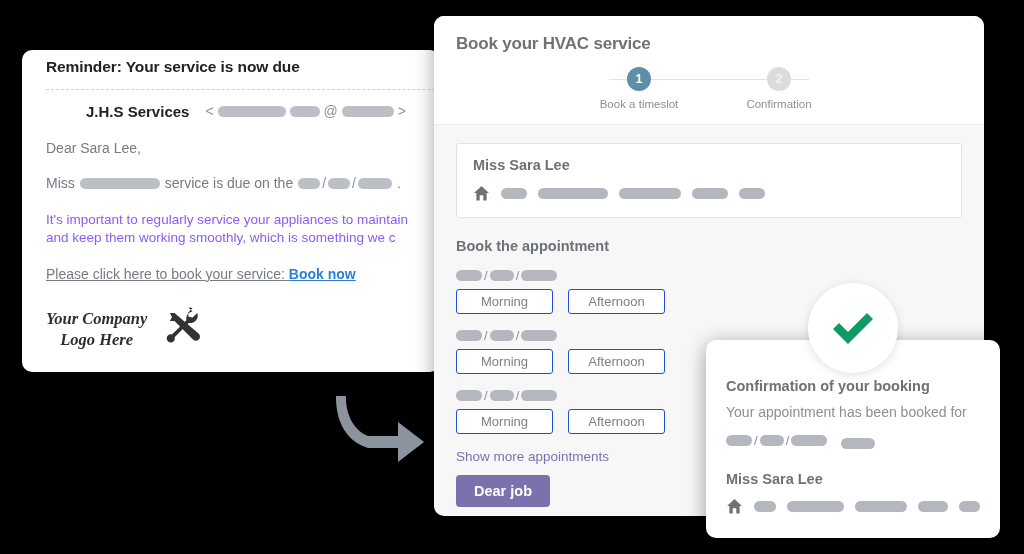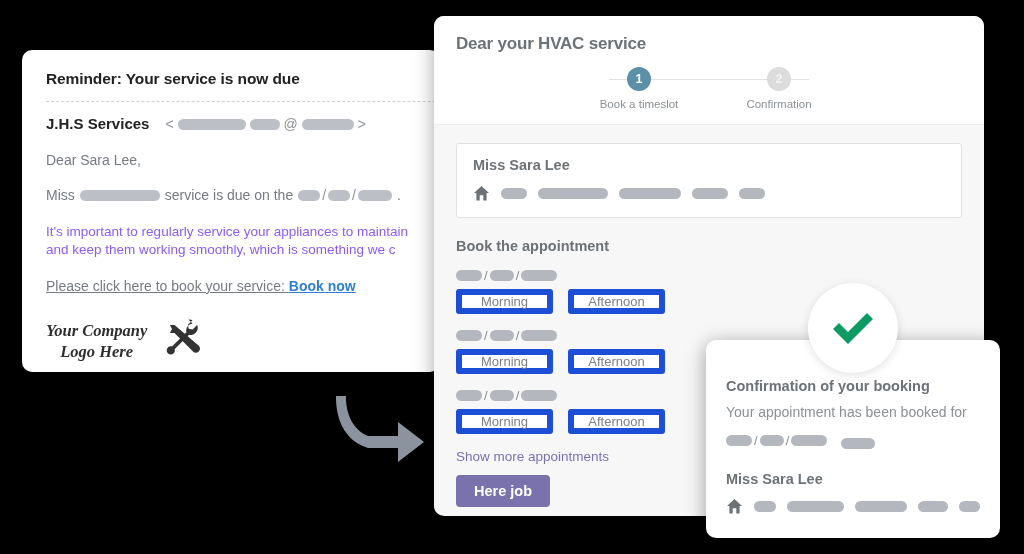--- a/index.html
+++ b/index.html
@@ -23,41 +23,42 @@
     top: 50px;
     width: 418px;
     height: 322px;
     background: #ffffff;
     border-radius: 10px;
     box-shadow: 0 4px 18px rgba(0,0,0,0.35);
     overflow: hidden;
     z-index: 1;
   }
   .email-inner {
-    padding: 20px 24px 0 24px;
+    padding: 8px 24px 0 24px;
     width: 520px; 
     box-sizing: border-box;
   }
   .email-subject {
     font-size: 15.5px;
     font-weight: bold;
     color: #222222;
     letter-spacing: -0.1px;
     white-space: nowrap;
   }
   .email-divider {
     margin-top: 13px;
     border-top: 1px dashed #cfcfcf;
     width: 500px;
   }
   .email-from-row {
     margin-top: 13px;
     display: flex;
-    align-items: flex-end;
+    align-items: flex-start;
     white-space: nowrap;
+    margin-left: 40px;
   }
   .email-sender {
     font-size: 15px;
     font-weight: bold;
     color: #222222;
   }
   .email-address {
     margin-left: 16px;
     display: flex;
     align-items: center;
@@ -242,21 +243,21 @@
     gap: 2px;
     margin-bottom: 6px;
     color: #8b9094;
     font-size: 13px;
   }
   .slot-buttons { display: flex; gap: 15px; }
   .slot-btn {
     width: 97px;
     height: 25px;
     background: #ffffff;
-    border: 6px solid #1d4ed8;
+    border: 1px solid #1d4ed8;
     border-radius: 3px;
     color: #7c8186;
     font-size: 13px;
     font-family: "Liberation Sans", sans-serif;
     cursor: pointer;
     display: flex;
     align-items: center;
     justify-content: center;
     padding: 0;
   }
@@ -405,21 +406,21 @@
 </div>
 
 <div class="flow-arrow">
   <svg width="92" height="78" viewBox="0 0 92 78">
     <path d="M8 4 L8 4 C8 4 6 34 30 44 L60 44 L60 30 L86 50 L60 70 L60 56 L30 56 C-2 46 -2 12 -2 4 Z" fill="#8b949e" transform="translate(6,0)"></path>
   </svg>
 </div>
 
 <div class="booking-panel">
   <div class="panel-header">
-    <div class="panel-title">Dear your HVAC service</div>
+    <div class="panel-title">Book your HVAC service</div>
     <div class="stepper">
       <div class="step-line"></div>
       <div class="step step-1">
         <div class="step-circle">1</div>
         <div class="step-label">Book a timeslot</div>
       </div>
       <div class="step step-2">
         <div class="step-circle">2</div>
         <div class="step-label">Confirmation</div>
       </div>
@@ -469,21 +470,21 @@
       <div class="slot-date">
         <span class="pill pill-dark" style="width:26px"></span>/<span class="pill pill-dark" style="width:24px"></span>/<span class="pill pill-dark" style="width:36px"></span>
       </div>
       <div class="slot-buttons">
         <button class="slot-btn">Morning</button>
         <button class="slot-btn">Afternoon</button>
       </div>
     </div>
 
     <div class="show-more">Show more appointments</div>
-    <button class="book-job-btn">Here job</button>
+    <button class="book-job-btn">Dear job</button>
   </div>
 </div>
 
 <div class="check-badge">
   <svg width="52" height="52" viewBox="0 0 52 52">
     <path d="M6 27 L12 21 L21 30 L40 11 L46 17 L21 42 Z" fill="#0e9a63"></path>
   </svg>
 </div>
 
 <div class="confirm-card">

